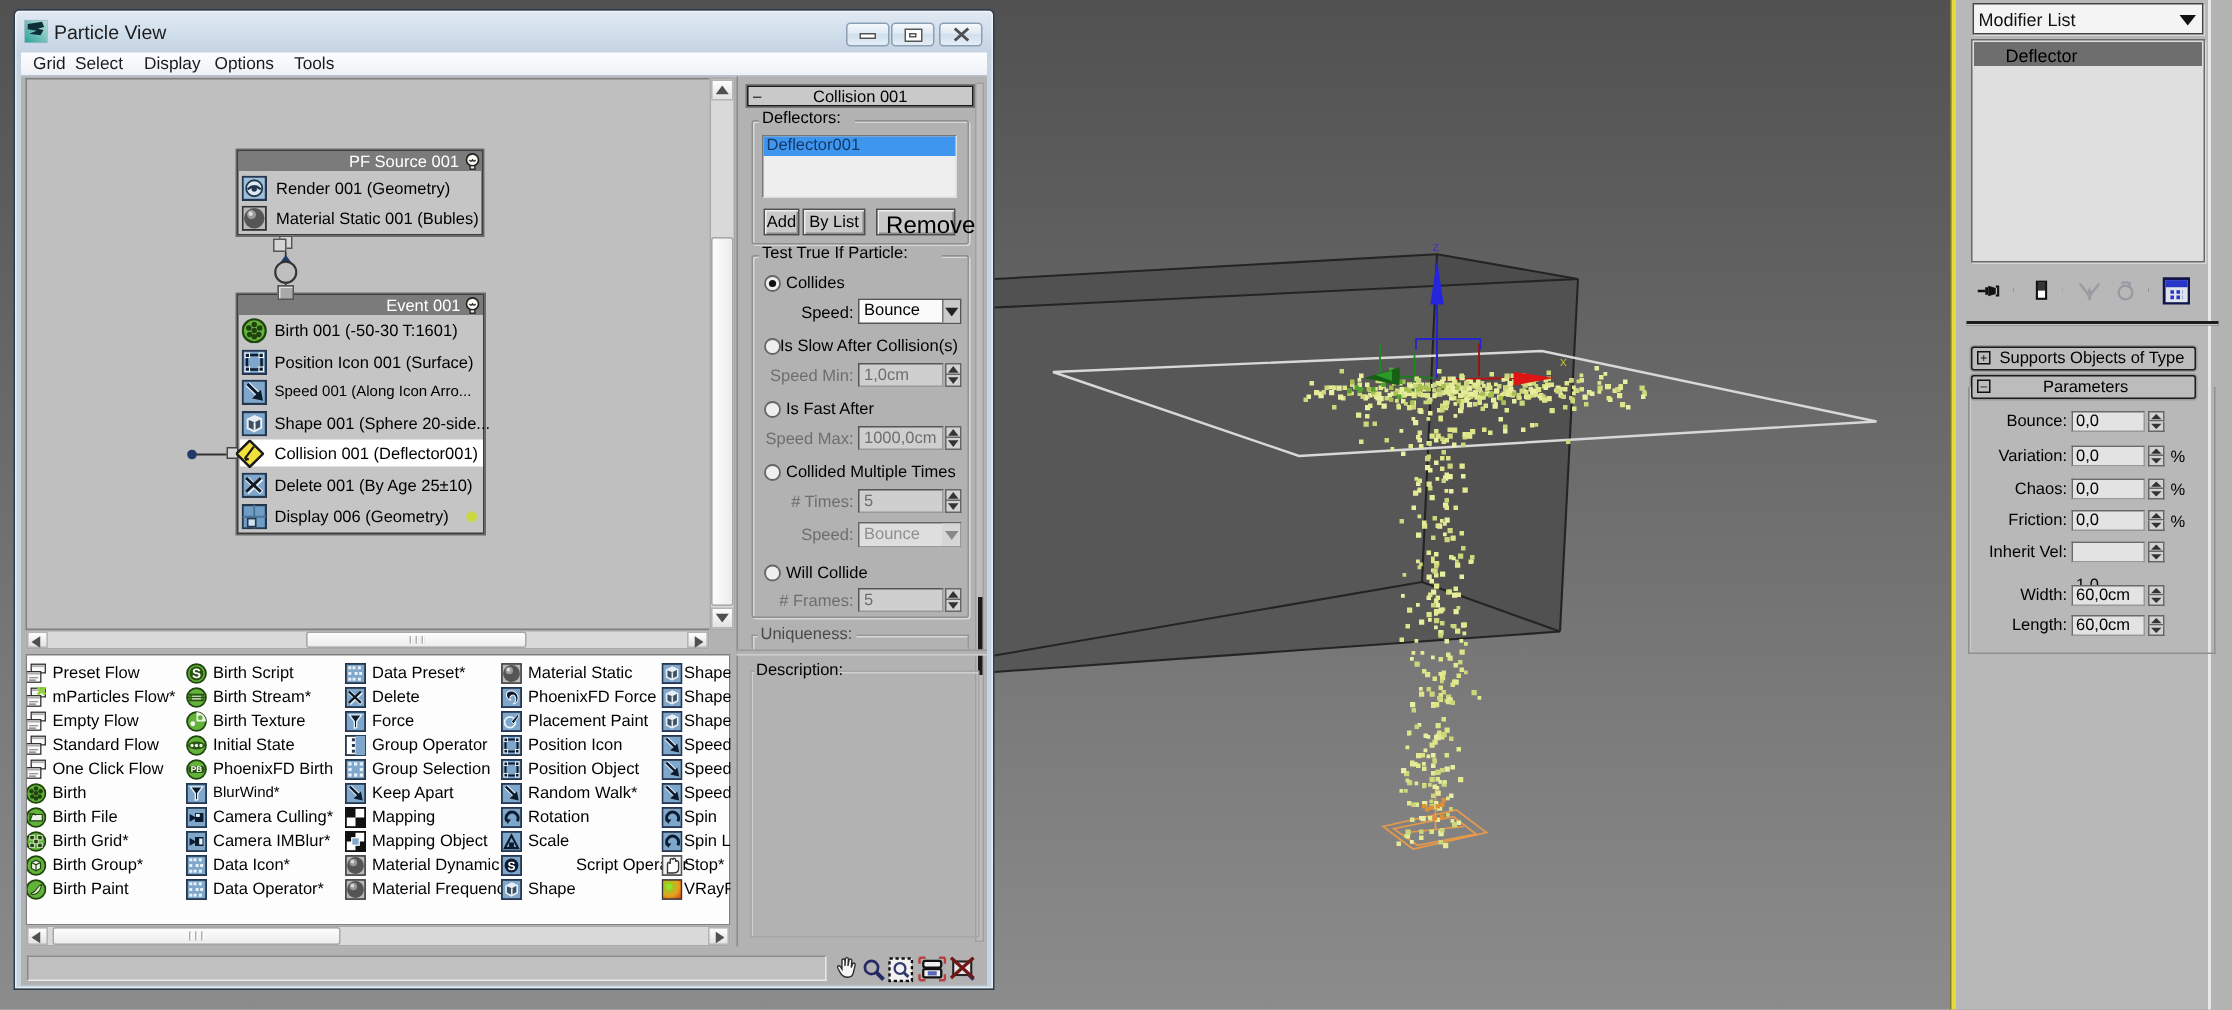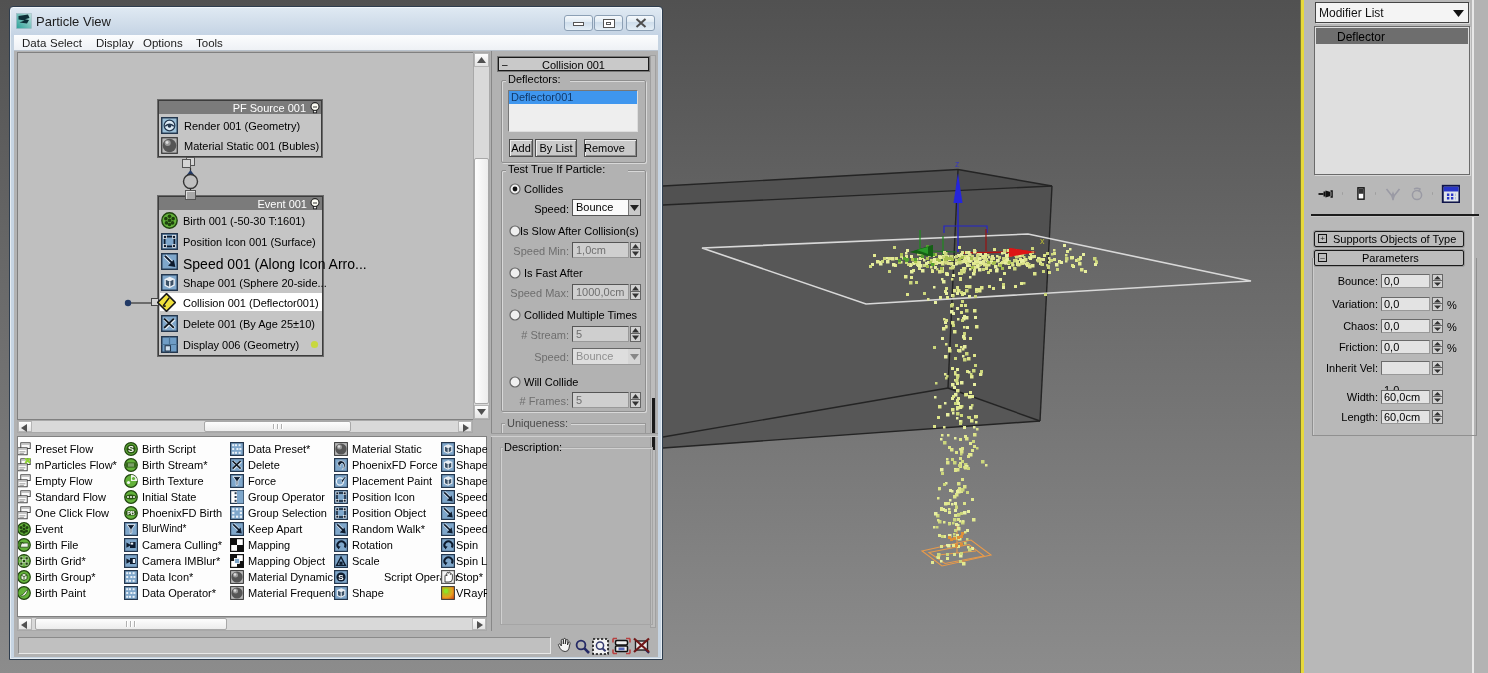--- a/index.html
+++ b/index.html
@@ -1107,21 +1107,21 @@
 <div class="abs" style="left:564px;top:15px;width:29px;height:16px;background:linear-gradient(#f5f9fc,#dfeaf3 45%,#cfdeec 46%,#e4eef6);border:1px solid #8ca0b5;border-radius:3px;"></div>
 <div class="abs" style="left:573px;top:22px;width:11px;height:4px;background:#fff;border:1px solid #555;"></div>
 <div class="abs" style="left:594px;top:15px;width:29px;height:16px;background:linear-gradient(#f5f9fc,#dfeaf3 45%,#cfdeec 46%,#e4eef6);border:1px solid #8ca0b5;border-radius:3px;"></div>
 <div class="abs" style="left:603px;top:19px;width:12px;height:9px;background:#fff;border:1px solid #555;"></div>
 <div class="abs" style="left:606px;top:22px;width:5px;height:3px;background:#fff;border:1px solid #555;"></div>
 <div class="abs" style="left:626px;top:15px;width:29px;height:16px;background:linear-gradient(#f5f9fc,#dfeaf3 45%,#cfdeec 46%,#e4eef6);border:1px solid #8ca0b5;border-radius:3px;"></div>
 <svg class="abs" style="left:635px;top:18px" width="12" height="10" viewBox="0 0 12 10">
     <path d="M1.5,1 L10.5,9 M10.5,1 L1.5,9" stroke="#4e4e4e" stroke-width="2"></path>
   </svg>
 <div class="abs" style="left:14px;top:35px;width:644px;height:16px;background:linear-gradient(#fcfdfe,#eef1f5);border-bottom:1px solid #b9c2cc;"></div>
-<div class="txt" style="left:22px;top:37px;font-size:11.5px;color:#1b1b1b;">Data</div>
+<div class="txt" style="left:22px;top:37px;font-size:11.5px;color:#1b1b1b;">Grid</div>
 <div class="txt" style="left:50px;top:37px;font-size:11.5px;color:#1b1b1b;">Select</div>
 <div class="txt" style="left:96px;top:37px;font-size:11.5px;color:#1b1b1b;">Display</div>
 <div class="txt" style="left:143px;top:37px;font-size:11.5px;color:#1b1b1b;">Options</div>
 <div class="txt" style="left:196px;top:37px;font-size:11.5px;color:#1b1b1b;">Tools</div>
 <div class="abs" style="left:14px;top:51px;width:644px;height:606px;background:#b2b2b2;"></div>
 <div class="abs" style="left:17px;top:52px;width:456px;height:368px;background:#bfbfbf;border:1px solid #808080;border-right:none;"></div>
 <div class="abs" style="left:473px;top:52px;width:17px;height:368px;background:#d9d9d9;border:1px solid #a8a8a8;"></div>
 <div class="abs" style="left:474px;top:53px;width:15px;height:14px;background:linear-gradient(#fdfdfd,#e3e3e3);border:1px solid #b5b5b5;"></div>
 <div class="abs" style="left:474px;top:405px;width:15px;height:14px;background:linear-gradient(#fdfdfd,#e3e3e3);border:1px solid #b5b5b5;"></div>
 <svg class="abs" style="left:477px;top:57px" width="9" height="6">
@@ -1183,21 +1183,21 @@
     <use href="#i-birth"></use>
   </svg>
 <div class="txt" style="left:183px;top:215.0px;font-size:11px;color:#000;">Birth 001 (-50-30 T:1601)</div>
 <svg class="abs" style="left:161px;top:232.6px" width="17" height="17" viewBox="0 0 14 14">
     <use href="#i-posicon"></use>
   </svg>
 <div class="txt" style="left:183px;top:235.6px;font-size:11px;color:#000;">Position Icon 001 (Surface)</div>
 <svg class="abs" style="left:161px;top:253.2px" width="17" height="17" viewBox="0 0 14 14">
     <use href="#i-speed"></use>
   </svg>
-<div class="txt" style="left:183px;top:256.2px;font-size:14px;color:#000;text-align:right;">Speed 001 (Along Icon Arro...</div>
+<div class="txt" style="left:183px;top:256.2px;font-size:10px;color:#000;text-align:right;">Speed 001 (Along Icon Arro...</div>
 <svg class="abs" style="left:161px;top:273.8px" width="17" height="17" viewBox="0 0 14 14">
     <use href="#i-shape"></use>
   </svg>
 <div class="txt" style="left:183px;top:276.8px;font-size:11px;color:#000;">Shape 001 (Sphere 20-side...</div>
 <div class="abs" style="left:159.5px;top:293.4px;width:162px;height:17.5px;background:#fff;"></div>
 <svg class="abs" style="left:124px;top:298px" width="36" height="10">
     <line x1="4" y1="5" x2="36" y2="5" stroke="#333" stroke-width="1.2"></line>
     <circle cx="4" cy="5" r="3.2" fill="#223a66"></circle>
   </svg>
 <div class="abs" style="left:151px;top:298.4px;width:8px;height:8px;background:#d5d5d5;border:1px solid #444;"></div>
@@ -1227,21 +1227,21 @@
 <div class="abs" style="left:506px;top:74px;width:64px;height:12px;background:#b2b2b2;"></div>
 <div class="txt" style="left:508px;top:73px;font-size:11px;color:#000;">Deflectors:</div>
 <div class="abs" style="left:508px;top:90px;width:130px;height:42px;background:#eeeeee;border:1px solid #777;border-bottom-color:#ddd;border-right-color:#ddd;"></div>
 <div class="abs" style="left:509px;top:91px;width:128px;height:13px;background:#3f96ee;"></div>
 <div class="txt" style="left:511px;top:91px;font-size:11px;color:#123a6b;">Deflector001</div>
 <div class="abs" style="left:509px;top:139px;width:24px;height:18px;background:#c9c9c9;border:1px solid #4f4f4f;box-shadow:inset 1px 1px 0 #efefef, inset -1px -1px 0 #8a8a8a;"></div>
 <div class="txt" style="left:509px;top:142px;width:24px;text-align:center;font-size:11px;color:#000;">Add</div>
 <div class="abs" style="left:535px;top:139px;width:42px;height:18px;background:#c9c9c9;border:1px solid #4f4f4f;box-shadow:inset 1px 1px 0 #efefef, inset -1px -1px 0 #8a8a8a;"></div>
 <div class="txt" style="left:535px;top:142px;width:42px;text-align:center;font-size:11px;color:#000;">By List</div>
 <div class="abs" style="left:584px;top:139px;width:53px;height:18px;background:#c9c9c9;border:1px solid #4f4f4f;box-shadow:inset 1px 1px 0 #efefef, inset -1px -1px 0 #8a8a8a;"></div>
-<div class="txt" style="left:584px;top:142px;width:32px;text-align:center;font-size:11px;color:#000;">Remove</div>
+<div class="txt" style="left:584px;top:142px;width:73px;text-align:center;font-size:16px;color:#000;">Remove</div>
 <div class="abs" style="left:501px;top:170px;width:145px;height:242px;border:1px solid #8f8f8f;border-radius:2px;box-shadow:inset 1px 1px 0 #d8d8d8, 1px 1px 0 #d8d8d8;"></div>
 <div class="abs" style="left:506px;top:164px;width:122px;height:12px;background:#b2b2b2;"></div>
 <div class="txt" style="left:508px;top:163px;font-size:11px;color:#000;">Test True If Particle:</div>
 <svg class="abs" style="left:509px;top:183px" width="12" height="12">
     <circle cx="6" cy="6" r="5" fill="#efefef" stroke="#666" stroke-width="1.2"></circle>
     <circle cx="6" cy="6" r="2.4" fill="#111"></circle>
   </svg>
 <div class="txt" style="left:524px;top:183px;font-size:11px;color:#000;">Collides</div>
 <div class="txt" style="right:919px;top:203px;font-size:11px;color:#000;">Speed:</div>
 <div class="abs" style="left:572px;top:199px;width:69px;height:17px;background:#fafafa;border:1px solid #555;"></div>
@@ -1273,21 +1273,21 @@
 <div class="abs" style="left:630px;top:284px;width:11px;height:8.0px;background:#d2d2d2;border:1px solid #666;"></div>
 <div class="abs" style="left:630px;top:292.0px;width:11px;height:8.0px;background:#d2d2d2;border:1px solid #666;border-top:none;"></div>
 <svg class="abs" style="left:630px;top:284px" width="11" height="16" viewBox="0 0 11 16">
     <polygon points="5.5,2 9,6.5 2,6.5" fill="#333"></polygon>
     <polygon points="5.5,14 9,9.5 2,9.5" fill="#333"></polygon>
   </svg>
 <svg class="abs" style="left:509px;top:309px" width="12" height="12">
     <circle cx="6" cy="6" r="5" fill="#efefef" stroke="#666" stroke-width="1.2"></circle>
   </svg>
 <div class="txt" style="left:524px;top:309px;font-size:11px;color:#000;">Collided Multiple Times</div>
-<div class="txt" style="right:919px;top:329px;font-size:11px;color:#6e6e6e;"># Stream:</div>
+<div class="txt" style="right:919px;top:329px;font-size:11px;color:#6e6e6e;"># Times:</div>
 <div class="abs" style="left:572px;top:326px;width:57px;height:16px;background:#cfcfcf;border:1px solid #999;border-top-color:#555;border-left-color:#555;"></div>
 <div class="txt" style="left:576px;top:328px;font-size:11px;color:#6f6f6f;">5</div>
 <div class="abs" style="left:630px;top:326px;width:11px;height:8.0px;background:#d2d2d2;border:1px solid #666;"></div>
 <div class="abs" style="left:630px;top:334.0px;width:11px;height:8.0px;background:#d2d2d2;border:1px solid #666;border-top:none;"></div>
 <svg class="abs" style="left:630px;top:326px" width="11" height="16" viewBox="0 0 11 16">
     <polygon points="5.5,2 9,6.5 2,6.5" fill="#333"></polygon>
     <polygon points="5.5,14 9,9.5 2,9.5" fill="#333"></polygon>
   </svg>
 <div class="txt" style="right:919px;top:351px;font-size:11px;color:#6e6e6e;">Speed:</div>
 <div class="abs" style="left:572px;top:348px;width:69px;height:17px;background:#dedede;border:1px solid #999;border-top-color:#666;border-left-color:#666;"></div>
@@ -1334,21 +1334,21 @@
       <use href="#flow"></use>
     </svg>
     <div class="txt" style="left:17px;top:53.85000000000002px;font-size:11px;color:#000;">Standard Flow</div>
     <svg class="abs" style="left:-1px;top:68.79999999999995px" width="14" height="14" viewBox="0 0 14 14">
       <use href="#flow"></use>
     </svg>
     <div class="txt" style="left:17px;top:69.79999999999995px;font-size:11px;color:#000;">One Click Flow</div>
     <svg class="abs" style="left:-1px;top:84.75px" width="14" height="14" viewBox="0 0 14 14">
       <use href="#i-birth"></use>
     </svg>
-    <div class="txt" style="left:17px;top:85.75px;font-size:11px;color:#000;">Event</div>
+    <div class="txt" style="left:17px;top:85.75px;font-size:11px;color:#000;">Birth</div>
     <svg class="abs" style="left:-1px;top:100.70000000000005px" width="14" height="14" viewBox="0 0 14 14">
       <use href="#b-file"></use>
     </svg>
     <div class="txt" style="left:17px;top:101.70000000000005px;font-size:11px;color:#000;">Birth File</div>
     <svg class="abs" style="left:-1px;top:116.64999999999998px" width="14" height="14" viewBox="0 0 14 14">
       <use href="#b-grid"></use>
     </svg>
     <div class="txt" style="left:17px;top:117.64999999999998px;font-size:11px;color:#000;">Birth Grid*</div>
     <svg class="abs" style="left:-1px;top:132.60000000000002px" width="14" height="14" viewBox="0 0 14 14">
       <use href="#b-group"></use>

